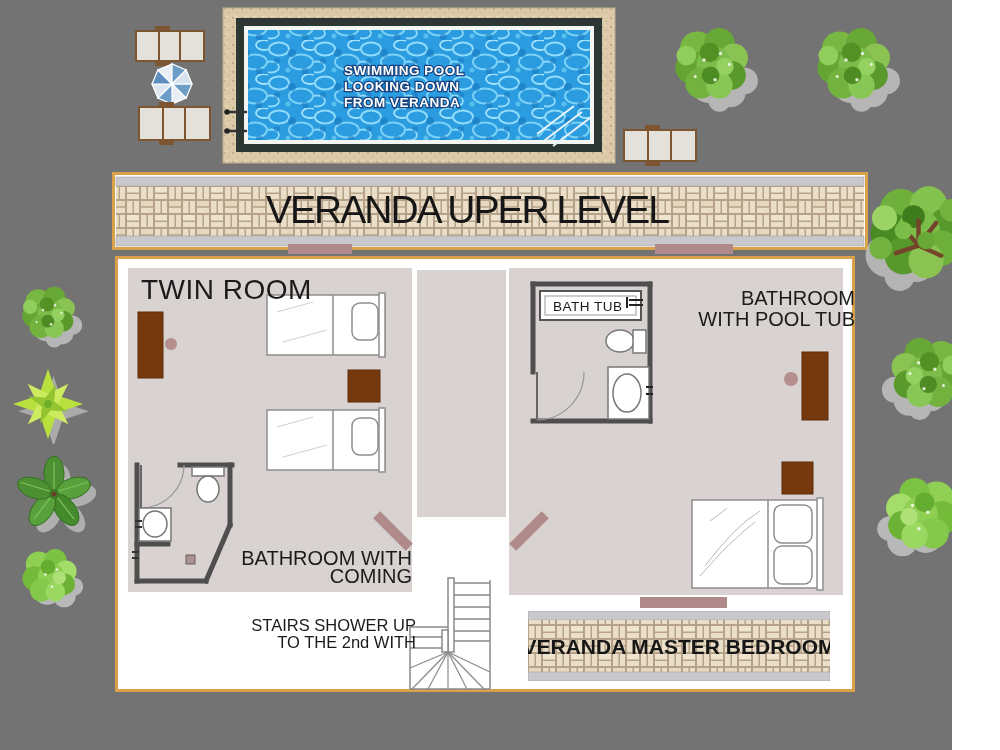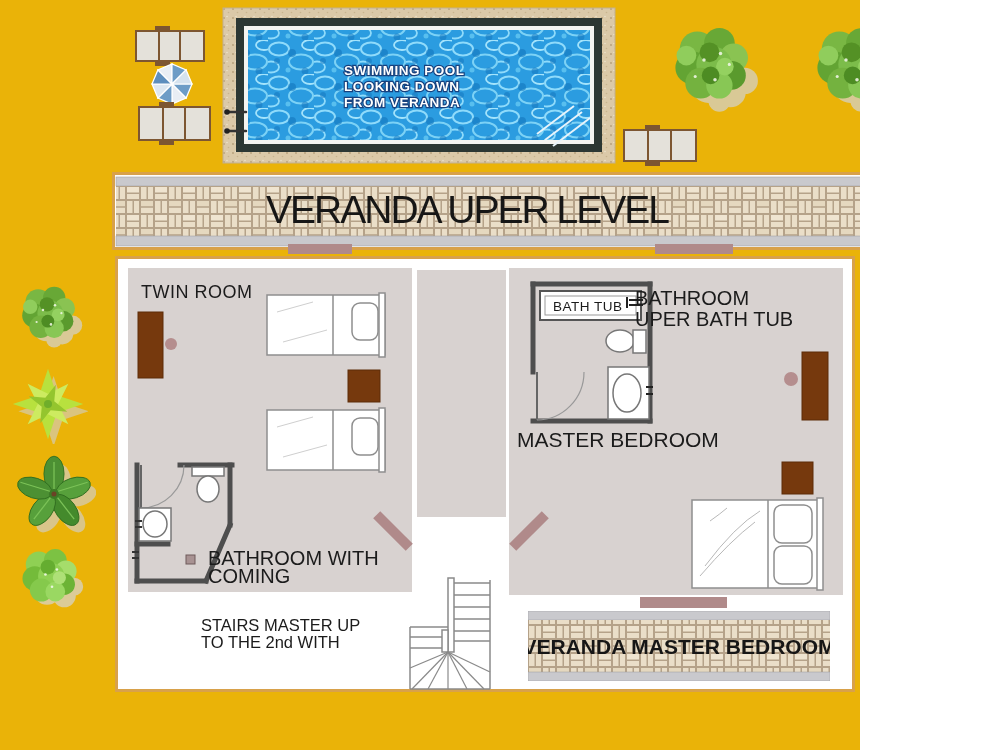--- a/index.html
+++ b/index.html
@@ -1,29 +1,29 @@
 <!DOCTYPE html>
 <html><head>
 <meta charset="utf-8">
 <style>
   html,body{margin:0;padding:0;background:#fff;}
-  #stage{position:relative;width:860px;height:750px;background:#eab308;overflow:hidden;
+  #stage{position:relative;width:952px;height:750px;background:#737373;overflow:hidden;
          font-family:"Liberation Sans","DejaVu Sans",sans-serif;}
   .abs{position:absolute;}
   
   .lounger{position:absolute;border:2px solid #7d5631;background:#e4e1da;}
   .lounger .div1,.lounger .div2{position:absolute;top:0;bottom:0;width:2px;background:#7d5631;}
   .lounger .div1{left:32%;} .lounger .div2{left:64%;}
   .lounger::before,.lounger::after{content:"";position:absolute;left:28%;width:15px;height:4px;background:#7d5631;}
   .lounger::before{top:-6px;} .lounger::after{bottom:-6px;}
   
   #plan{position:absolute;left:115px;top:256px;width:740px;height:436px;background:#ffffff;}
   .floor{position:absolute;background:#d8d2d0;}
   .plan-label{position:absolute;color:#1b1b1b;white-space:nowrap;}
-  .plan-label.center{text-align:left;white-space:normal;}
+  .plan-label.center{text-align:right;white-space:normal;}
   #ovl{position:absolute;left:0;top:0;}
   .mauve-seg{position:absolute;background:#b08a8a;}
 </style>
 </head>
 <body>
 
 <div id="stage">
 
   <svg width="0" height="0" style="position:absolute" aria-hidden="true">
     <defs>
@@ -377,32 +377,31 @@
           <line x1="333" y1="396" x2="313" y2="433"></line>
             <line x1="333" y1="396" x2="333" y2="433"></line>
           <line x1="333" y1="396" x2="352" y2="433"></line>
             <line x1="333" y1="396" x2="369" y2="433"></line>
           <line x1="333" y1="396" x2="375" y2="416"></line>
         </g>
         <line x1="295" y1="433" x2="375" y2="433"></line>
       </g>
     </svg>
 
-    <div class="plan-label" style="left:26px;top:26px;font-size:18px;letter-spacing:0.5px">TWIN ROOM</div>
+    <div class="plan-label" style="left:26px;top:18px;font-size:28px;letter-spacing:0.5px">TWIN ROOM</div>
     <div class="plan-label center" style="left:520px;top:32px;width:220px;font-size:20px;line-height:21px">
       <span>BATHROOM</span><br>
-      <span>UPER BATH TUB</span>
-    </div>
-    <div class="plan-label" style="left:402px;top:172px;font-size:21px">MASTER BEDROOM</div>
+      <span>WITH POOL TUB</span>
+    </div>
     <div class="plan-label center" style="left:93px;top:294px;width:204px;font-size:20px;line-height:17.5px">
       <span>BATHROOM WITH</span><br>
       <span>COMING</span>
     </div>
     <div class="plan-label center" style="left:86px;top:361px;width:215px;font-size:16.5px;line-height:17px">
-      <span>STAIRS MASTER UP</span><br>
+      <span>STAIRS SHOWER UP</span><br>
       <span>TO THE 2nd WITH</span>
     </div>
 
     <svg class="abs" style="left:413px;top:355px" width="302" height="70">
       <rect x="0" y="0" width="302" height="9" fill="#c9c9cd" stroke="#9a9aa0" stroke-width="0.5"></rect>
       <rect x="0" y="9" width="302" height="52" fill="url(#brick)"></rect>
       <rect x="0" y="61" width="302" height="9" fill="#c9c9cd" stroke="#9a9aa0" stroke-width="0.5"></rect>
       <text x="151" y="43" text-anchor="middle" font-size="21" font-weight="bold" fill="#161616" font-family="Liberation Sans, DejaVu Sans, sans-serif">VERANDA MASTER BEDROOM</text>
     </svg>
   </div>

